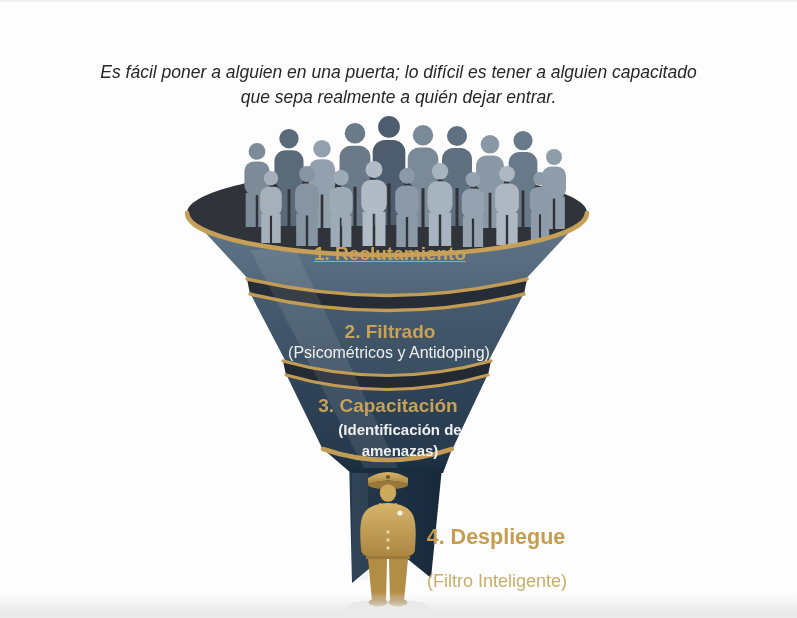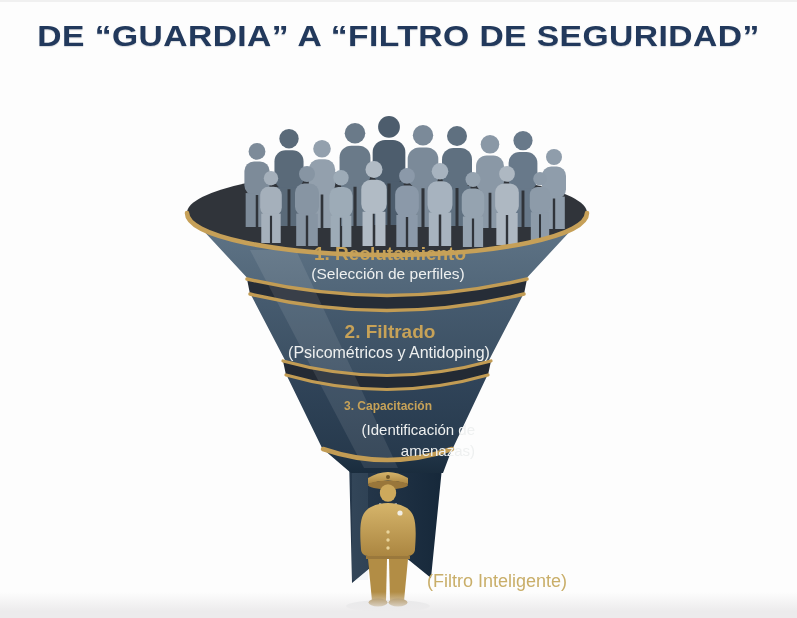--- a/index.html
+++ b/index.html
@@ -20,44 +20,45 @@
   }
   .funnel-svg{position:absolute;top:0;left:0;}
   .stage-label{
     position:absolute;transform:translate(-50%,-50%);
     font-weight:bold;color:#c7a258;white-space:nowrap;
   }
   .stage-sub{
     position:absolute;transform:translate(-50%,-50%);
     color:#eef0f0;white-space:nowrap;
   }
-  .s1-label{left:390px;top:254px;font-size:19px;}
+  .s1-label{left:390px;top:254px;font-size:19px;text-decoration:underline;}
   .s1-sub{left:388px;top:274px;font-size:15.5px;}
   .s2-label{left:390px;top:332px;font-size:19px;}
   .s2-sub{left:389px;top:353px;font-size:16px;}
-  .s3-label{left:388px;top:406px;font-size:12px;}
+  .s3-label{left:388px;top:406px;font-size:19px;}
   .s3-sub{
-    left:380px;top:419px;transform:translate(-50%,0);
-    font-size:15px;white-space:normal;width:190px;text-align:right;line-height:21px;
+    left:400px;top:419px;transform:translate(-50%,0);
+    font-size:15px;white-space:normal;width:190px;text-align:center;line-height:21px;font-weight:bold;
   }
   .s4-label{left:496px;top:537px;font-size:21.5px;color:#c49d51;}
   .s4-sub{left:497px;top:561px;font-size:18px;color:#c9ae69;margin-top:20px;}
   .bottom-shade{
     position:absolute;bottom:0;left:0;width:100%;height:26px;
     background:linear-gradient(to bottom, rgba(236,234,235,0), #ecebec 75%);
   }
 </style>
 </head>
 <body>
 
 <div class="canvas">
   <div class="top-edge"></div>
 
-  <div class="title-wrap">
-    <span class="title">DE “GUARDIA” A “FILTRO DE SEGURIDAD”</span>
+  <div class="subtitle">
+    <div>Es fácil poner a alguien en una puerta; lo difícil es tener a alguien capacitado</div>
+    <div>que sepa realmente a quién dejar entrar.</div>
   </div>
 
   <svg class="funnel-svg" width="797" height="618" viewBox="0 0 797 618">
     <defs>
       <linearGradient id="g-band1" x1="0" y1="0" x2="0" y2="1">
         <stop offset="0" stop-color="#617688"></stop>
           <stop offset="1" stop-color="#506578"></stop>
       </linearGradient>
       <linearGradient id="g-band2" x1="0" y1="0" x2="0" y2="1">
         <stop offset="0" stop-color="#475c70"></stop>
@@ -237,21 +238,21 @@
       <circle cx="388" cy="548" r="1.7" fill="#e9d49c"></circle>
       <rect x="366" y="556" width="44" height="3" fill="#9a783c"></rect>
       <path d="M 368 559 L 387 559 L 386 601 L 372 601 Z" fill="#b28d45"></path>
       <path d="M 389 559 L 408 559 L 404 601 L 390 601 Z" fill="#b28d45"></path>
       <ellipse cx="378" cy="602.5" rx="9.5" ry="4" fill="#a07c3a"></ellipse>
       <ellipse cx="398" cy="602.5" rx="9.5" ry="4" fill="#a07c3a"></ellipse>
     </g>
   </svg>
 
   <div class="stage-label s1-label">1. Reclutamiento</div>
-  <div class="stage-sub s1-sub">(Selección de perfiles)</div>
   <div class="stage-label s2-label">2. Filtrado</div>
   <div class="stage-sub s2-sub">(Psicométricos y Antidoping)</div>
   <div class="stage-label s3-label">3. Capacitación</div>
   <div class="stage-sub s3-sub">(Identificación de amenazas)</div>
+  <div class="stage-label s4-label">4. Despliegue</div>
   <div class="stage-sub s4-sub">(Filtro Inteligente)</div>
 
   <div class="bottom-shade"></div>
 </div>
 
 </body></html>

